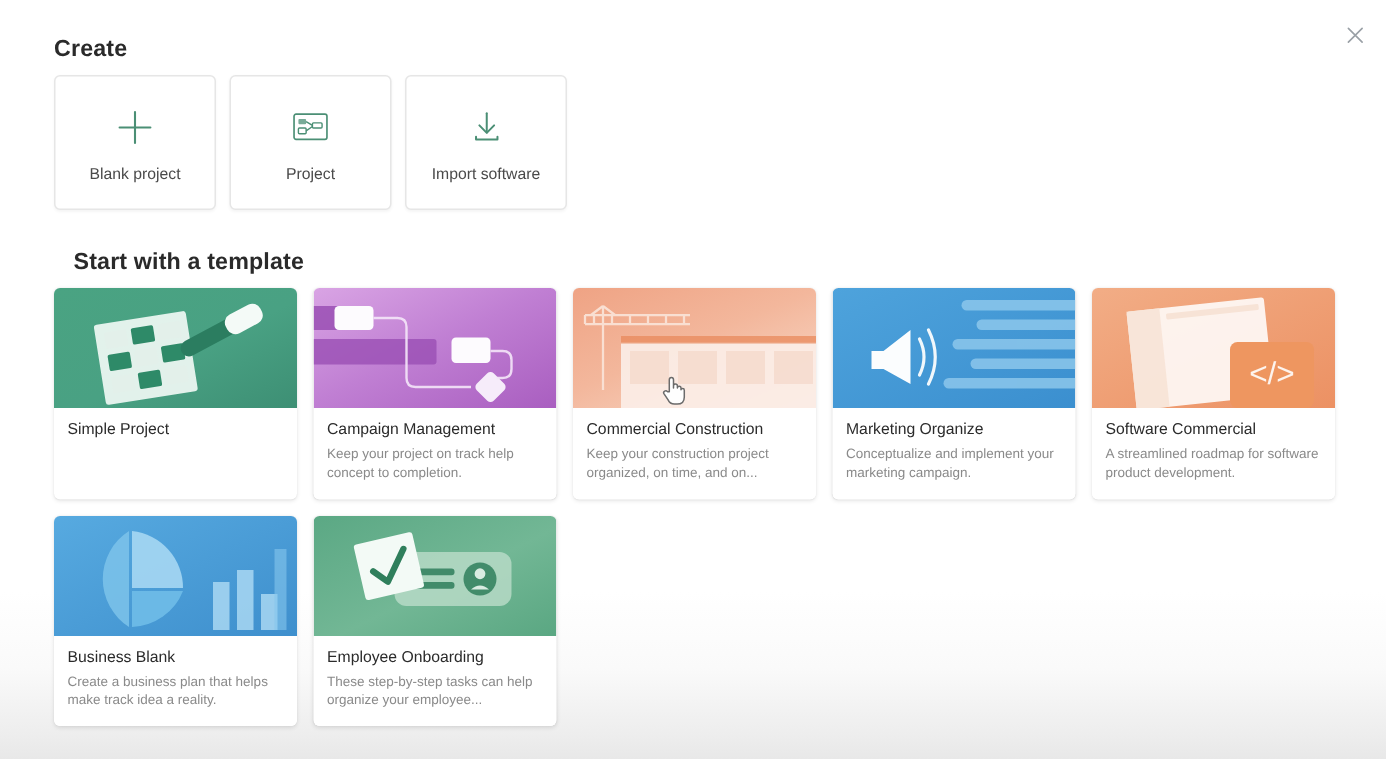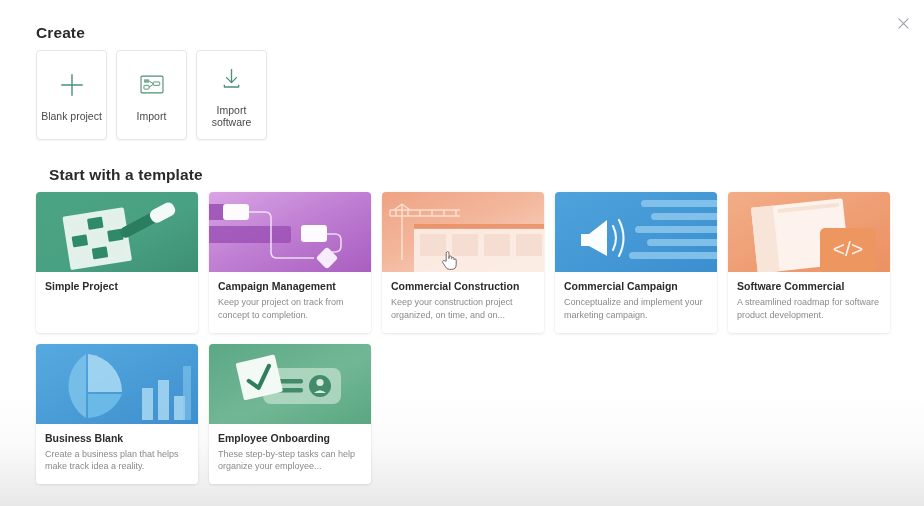--- a/index.html
+++ b/index.html
@@ -65,21 +65,21 @@
 
   
   #create-row {
     position: absolute;
     left: 36px;
     top: 50px;
     display: flex;
     gap: 9px;
   }
   .create-card {
-    width: 71px;
+    width: 108px;
     height: 90px;
     background: #ffffff;
     border: 1px solid #e6e6e6;
     border-radius: 4px;
     box-shadow: 0 1px 2px rgba(0,0,0,0.045);
     display: flex;
     flex-direction: column;
     align-items: center;
     justify-content: center;
     cursor: pointer;
@@ -123,21 +123,21 @@
     height: 80px;
     position: relative;
     overflow: hidden;
   }
   .tpl-body {
     padding: 8px 9px 11px 9px;
     background: #fff;
   }
   .tpl-name {
     font-size: 10.5px;
-    font-weight: bold;
+    font-weight: normal;
     color: #2b2b2b;
     margin-bottom: 4px;
     line-height: 1.15;
   }
   .tpl-desc {
     font-size: 9px;
     color: #8a8a8a;
     line-height: 1.42;
   }
 
@@ -183,21 +183,21 @@
     <div class="create-card">
       <div class="cc-icon">
         <svg viewBox="0 0 28 22" width="24" height="19">
           <rect x="1.2" y="1.2" width="25.6" height="19.6" rx="1.6" fill="none" stroke="#4b8f75" stroke-width="1.3"></rect>
           <rect x="4.6" y="5" width="6" height="4" rx="0.8" fill="#4b8f75" opacity="0.75"></rect>
           <rect x="4.6" y="12" width="6" height="4.4" rx="0.8" fill="none" stroke="#4b8f75" stroke-width="1.1"></rect>
           <rect x="15.5" y="8" width="7.5" height="4" rx="0.8" fill="none" stroke="#4b8f75" stroke-width="1.1"></rect>
           <path d="M10.6 7 L15.5 10 M10.6 14.2 L15.5 10.8" stroke="#4b8f75" stroke-width="1.1" fill="none"></path>
         </svg>
       </div>
-      <div class="cc-label">Import</div>
+      <div class="cc-label">Project</div>
     </div>
 
     <div class="create-card">
       <div class="cc-icon">
         <svg viewBox="0 0 28 28" width="25" height="25">
           <path d="M14 4 L14 18" stroke="#4b8f75" stroke-width="1.5" stroke-linecap="round" fill="none"></path>
           <path d="M8.5 13 L14 18.6 L19.5 13" stroke="#4b8f75" stroke-width="1.5" fill="none" stroke-linecap="round" stroke-linejoin="round"></path>
           <path d="M6 21.5 L6 23.5 L22 23.5 L22 21.5" stroke="#4b8f75" stroke-width="1.5" fill="none" stroke-linecap="round" stroke-linejoin="round"></path>
         </svg>
       </div>
@@ -271,21 +271,21 @@
             <rect x="14" y="12" width="26" height="16" rx="3" fill="#fdfbfe"></rect>
             <rect x="92" y="33" width="26" height="17" rx="3" fill="#fdfbfe"></rect>
             <rect x="110" y="58" width="16" height="16" rx="3" fill="#f6ecfa" transform="rotate(45 118 66)"></rect>
             <path d="M40 20 L56 20 Q62 20 62 26 L62 60 Q62 66 68 66 L105 66" stroke="#f4e6f8" stroke-width="1.6" fill="none" opacity="0.9"></path>
             <path d="M118 42 L126 42 Q132 42 132 48 L132 54 Q132 60 126 60 L122 60" stroke="#f4e6f8" stroke-width="1.6" fill="none" opacity="0.9"></path>
           </svg>
         </div>
       </div>
       <div class="tpl-body">
         <div class="tpl-name">Campaign Management</div>
-        <div class="tpl-desc">Keep your project on track from concept to completion.</div>
+        <div class="tpl-desc">Keep your project on track help concept to completion.</div>
       </div>
     </div>
 
     <div class="tpl-card">
       <div class="tpl-thumb">
         <div class="art">
           <svg viewBox="0 0 162 80" preserveAspectRatio="none">
             <defs>
               <linearGradient id="gCc" x1="0" y1="0" x2="0.85" y2="1">
                 <stop offset="0%" stop-color="#efa384"></stop>
@@ -339,21 +339,21 @@
             </g>
             <path d="M26 42 L26 54 L34 54 L52 64 L52 28 L34 42 Z" fill="#fbfdfe"></path>
             <g stroke="#fbfdfe" stroke-width="2.1" fill="none" stroke-linecap="round" opacity="0.95">
               <path d="M58 34 Q64 46 58 58"></path>
               <path d="M64 28 Q73 46 64 64"></path>
             </g>
           </svg>
         </div>
       </div>
       <div class="tpl-body">
-        <div class="tpl-name">Commercial Campaign</div>
+        <div class="tpl-name">Marketing Organize</div>
         <div class="tpl-desc">Conceptualize and implement your marketing campaign.</div>
       </div>
     </div>
 
     <div class="tpl-card">
       <div class="tpl-thumb">
         <div class="art">
           <svg viewBox="0 0 162 80" preserveAspectRatio="none">
             <defs>
               <linearGradient id="gSd" x1="0" y1="0" x2="1" y2="1">

